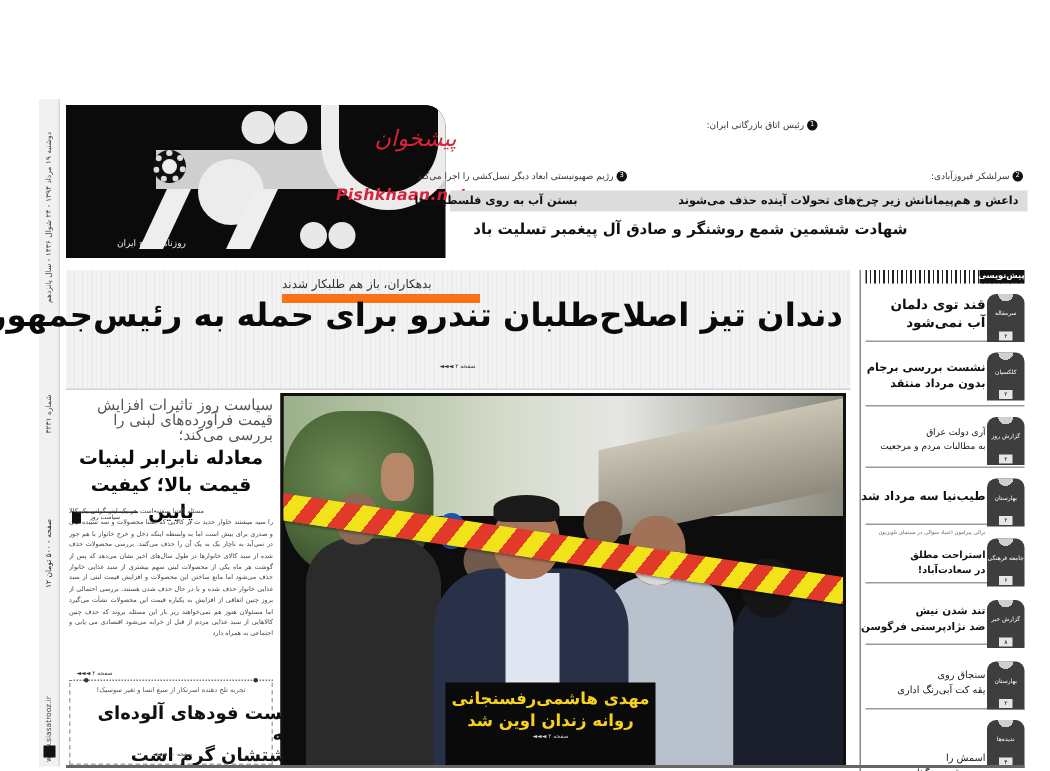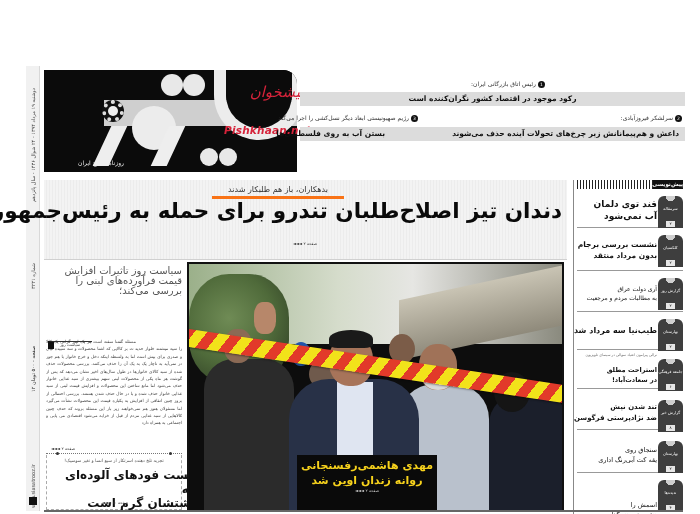--- a/index.html
+++ b/index.html
@@ -65,22 +65,22 @@
     direction: rtl; text-align: right; color: #111;
   }
 
   
   .headline-band {
     position: absolute; left: 44px; top: 180px; width: 523px; height: 80px;
     background: repeating-linear-gradient(90deg, #f3f3f3 0 2px, #ececec 2px 3px);
     border-bottom: 1px solid #d0d0d0;
   }
   .surtitle {
-    position: absolute; left: 212px; top: 184px; width: 132px; text-align: center; direction: rtl;
-    font-size: 8px; color: #333; border-bottom: 3px solid #f97316; line-height: 12px;
+    position: absolute; left: 188px; top: 184px; width: 132px; text-align: left; direction: rtl;
+    font-size: 8px; color: #333; border-bottom: 6px solid #f97316; line-height: 12px;
   }
   .headline {
     position: absolute; left: 50px; top: 198px; width: 512px; text-align: center; direction: rtl;
     font-size: 21.5px; font-weight: bold; color: #0a0a0a; letter-spacing: -0.5px; white-space: nowrap;
   }
   .page-ref { position: absolute; font-size: 4px; color: #333; direction: rtl; text-align: center; }
   .lead { position: absolute; left: 46px; top: 266px; width: 136px; direction: rtl; font-size: 10px; color: #555; line-height: 10px; }
   .lead-title { position: absolute; left: 44px; top: 296px; width: 140px; text-align: center; direction: rtl; font-size: 12.5px; font-weight: bold; color: #0a0a0a; line-height: 18px; }
   .byline-box { position: absolute; left: 48px; top: 341px; width: 44px; height: 8px; border-top: 1px solid #333; border-left: 6px solid #111; }
   .byline { position: absolute; left: 48px; top: 342px; width: 44px; font-size: 4px; color: #333; direction: rtl; text-align: center; }
@@ -176,40 +176,44 @@
     <div class="bar1"></div>
     <div class="bar2"></div>
     <div class="sub">روزنامه صبح ایران</div>
   </div>
   <div class="pishkhan">پیشخوان</div>
   <div class="pishkhan-url">Pishkhaan.net</div>
 
   <div class="kicker-line" style="right:155px; top:80px;">
     <span class="num">1</span><span>رئیس اتاق بازرگانی ایران:</span>
   </div>
-  <div class="graybar" style="left:300px; top:92px; width:385px; text-align:center;">رکود موجود در اقتصاد کشور نگران‌کننده است</div>
 
   <div class="kicker-line" style="right:18px; top:114px;">
     <span class="num">2</span><span>سرلشکر فیروزآبادی:</span>
   </div>
   <div class="kicker-line" style="right:282px; top:114px;">
     <span class="num">3</span><span>رژیم صهیونیستی ابعاد دیگر نسل‌کشی را اجرا می‌کند</span>
   </div>
   <div class="graybar" style="left:300px; top:127px; width:385px; height:14px;">
     <span style="position:absolute; right:6px;">داعش و هم‌پیمانانش زیر چرخ‌های تحولات آینده حذف می‌شوند</span>
     <span style="position:absolute; right:300px;">بستن آب به روی فلسطینی‌ها</span>
   </div>
 
+  <div class="condolence">شهادت ششمین شمع روشنگر و صادق آل پیغمبر تسلیت باد</div>
 
   <div class="headline-band"></div>
   <div class="surtitle">بدهکاران، باز هم طلبکار شدند</div>
   <div class="headline">دندان تیز اصلاح‌طلبان تندرو برای حمله به رئیس‌جمهور</div>
   <div class="page-ref" style="left:290px; top:241px; width:30px;">صفحه ۲ ◄◄◄</div>
 
   <div class="lead">سیاست روز تاثیرات افزایش قیمت فرآورده‌های لبنی را بررسی می‌کند؛</div>
+  <div class="lead-title">
+    <div>معادله نابرابر لبنیات</div>
+    <div>قیمت بالا؛ کیفیت پایین</div>
+  </div>
   <div class="body-text"><span class="indent"></span><span>مسئله گفتنا سفته است هر یک لیتر گرانی یک کالا را سیه میشتند خلوار حدید ت بر کالایی که اشنا محصولات و سه سبیده لیان و صدری برای بیش است اما به ولسطه اینکه دخل و خرج خانوار با هم جور در نمی‌آید به ناچار یک به یک آن را حذف می‌کنند. بررسی محصولات حذف شده از سبد کالای خانوارها در طول سال‌های اخیر نشان می‌دهد که پس از گوشت هر ماه یکی از محصولات لبنی سهم بیشتری از سبد غذایی خانوار حذف می‌شود اما مانع ساختن این محصولات و افزایش قیمت لبنی از سبد غذایی خانوار حذف شده و با در حال حذف شدن هستند. بررسی احتمالی از بروز چنین اتفاقی از افزایش به یکباره قیمت این محصولات نشأت می‌گیرد اما مسئولان هنوز هم نمی‌خواهند زیر بار این مسئله بروند که حدف چنین کالاهایی از سبد غذایی مردم از قبل از خرابه می‌شود اقتصادی می‌ یابی و اجتماعی به همراه دارد</span></div>
   <div class="byline-box"></div>
   <div class="byline">سیاست روز</div>
   <div class="page-ref" style="left:48px; top:446px; width:30px;">صفحه ۲ ◄◄◄</div>
 
   <div class="dotted-rule"></div>
   <div class="box2"></div>
   <div class="box2-kicker">تجربه تلخ دهنده اسرتکار از سبع انسا و تغیر سوسیک!</div>
   <div class="box2-title">
     <div>فست فودهای آلوده‌ای که</div>

